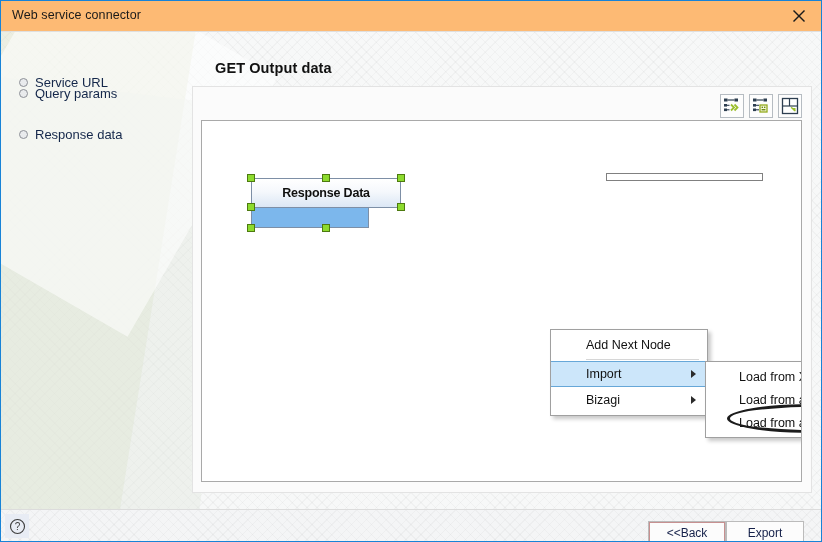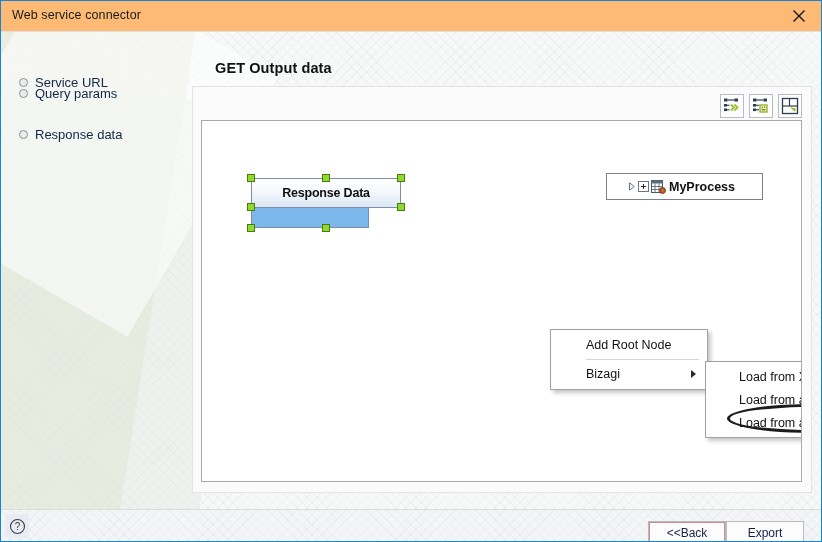--- a/index.html
+++ b/index.html
@@ -468,49 +468,32 @@
             <span class="handle" style="left:75px; top:0px;"></span>
             <span class="handle" style="left:150px;top:0px;"></span>
             <span class="handle" style="left:0px;  top:29px;"></span>
             <span class="handle" style="left:150px;top:29px;"></span>
             <span class="handle" style="left:0px;  top:50px;"></span>
             <span class="handle" style="left:75px; top:50px;"></span>
           </div>
 
           <div class="bizagi">
             <div class="tree">
-              <div class="tree-row indent">
-                <span class="tri">
-                  <svg width="8" height="9" viewBox="0 0 8 9">
-                    <path d="M1.5 0.8 L6.3 4.5 L1.5 8.2 Z" fill="none" stroke="#6b7680" stroke-width="1"></path>
-                  </svg>
-                </span>
-                <span class="expander plus"></span>
-                <span class="tree-icon">
-                  <svg width="15" height="14" viewBox="0 0 15 14">
-                    <rect x="0.5" y="0.5" width="11" height="12" fill="#ffffff" stroke="#4a5a6a" stroke-width="1"></rect>
-                    <rect x="0.5" y="0.5" width="11" height="3" fill="#5a6c7d"></rect>
-                    <line x1="4" y1="3.5" x2="4" y2="12.5" stroke="#4a5a6a" stroke-width="0.8"></line>
-                    <line x1="8" y1="3.5" x2="8" y2="12.5" stroke="#4a5a6a" stroke-width="0.8"></line>
-                    <line x1="0.5" y1="6.5" x2="11.5" y2="6.5" stroke="#4a5a6a" stroke-width="0.8"></line>
-                    <line x1="0.5" y1="9.5" x2="11.5" y2="9.5" stroke="#4a5a6a" stroke-width="0.8"></line>
-                    <circle cx="11.5" cy="10.5" r="3" fill="#c94a2a" stroke="#7a2a10" stroke-width="0.8"></circle>
-                    <circle cx="11.5" cy="10.5" r="1.1" fill="#7bbf1f"></circle>
-                  </svg>
-                </span>
-                <span>MyProcess</span>
-              </div>
             </div>
           </div>
 
           <div class="ctx-menu">
             <div class="ctx-item">
-              <span>Add Root Node</span>
+              <span>Add Next Node</span>
             </div>
             <div class="ctx-sep"></div>
+            <div class="ctx-item highlight">
+              <span>Import</span>
+              <span class="ctx-arrow"></span>
+            </div>
             <div class="ctx-item">
               <span>Bizagi</span>
               <span class="ctx-arrow"></span>
             </div>
           </div>
 
           <div class="sub-menu">
             <div class="sub-item">
               <span>Load from XSD</span>
             </div>

